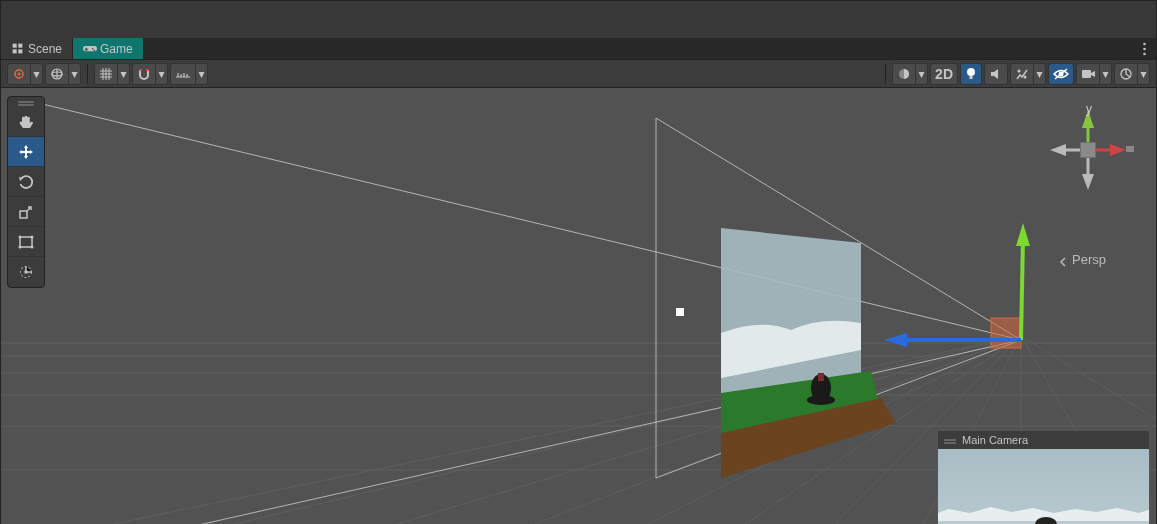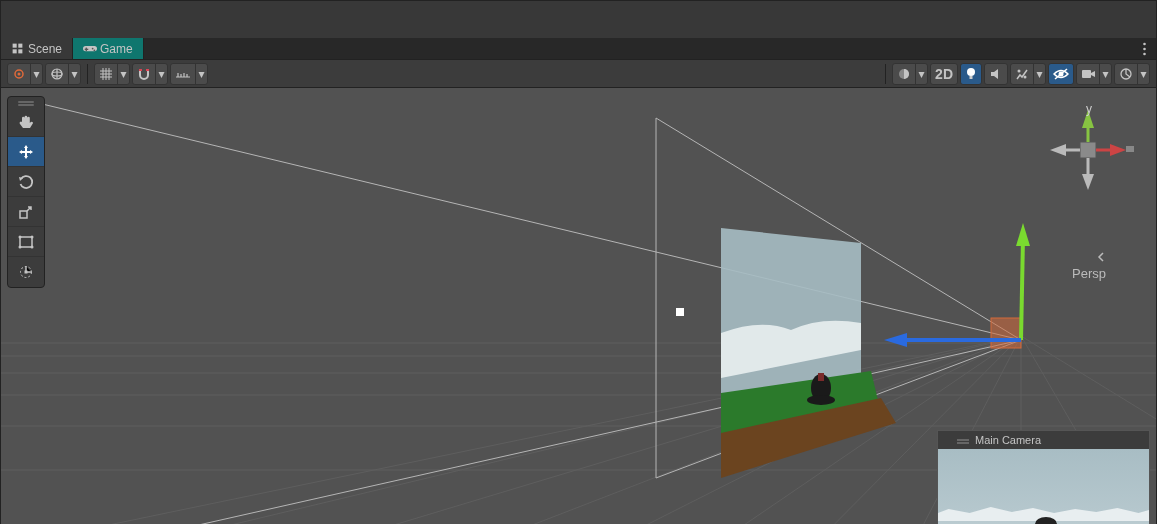--- a/index.html
+++ b/index.html
@@ -25,26 +25,26 @@
   
   .viewport { position: relative; width: 100%; height: calc(100% - 50px); background: #525252; overflow: hidden; }
   
   .tool-palette { position: absolute; left: 6px; top: 8px; width: 38px; background: #3c3c3c; border: 1px solid #222; border-radius: 4px; display: flex; flex-direction: column; }
   .palette-handle { height: 10px; display:flex; align-items:center; justify-content:center; }
   .palette-handle::before { content: ""; width: 16px; height: 2px; background: #666; border-radius: 1px; box-shadow: 0 3px 0 #666; }
   .palette-btn { height: 30px; display: flex; align-items: center; justify-content: center; border-bottom: 1px solid #333; cursor: pointer; }
   .palette-btn:last-child { border-bottom: none; }
   .palette-btn.active { background: #2a5a8a; }
   
-  .persp-label { position: absolute; right: 50px; top: 164px; color: #bbb; font-size: 13px; display:flex; align-items:flex-end; gap:4px;flex-direction:column;}
+  .persp-label { position: absolute; right: 50px; top: 164px; color: #bbb; font-size: 13px; display:flex; align-items:flex-end; gap:4px;}
   .axis-gizmo-area { position: absolute; right: 18px; top: 8px; width: 100px; height: 100px; }
   .small-lock { position:absolute; right:22px; top:58px; width:8px; height:6px; background:#888; }
   
   .camera-preview { position: absolute; right: 6px; bottom: 6px; width: 213px; background: #333; border: 1px solid #555; }
-  .camera-preview-header { height: 18px; background: #3c3c3c; display: flex; align-items: center; padding: 0 19px; gap: 6px; font-size: 11px; }
+  .camera-preview-header { height: 18px; background: #3c3c3c; display: flex; align-items: center; padding: 0 6px; gap: 6px; font-size: 11px; }
   .grip { display:inline-block; width:12px; height:2px; background:#666; box-shadow: 0 3px 0 #666; }
   .camera-preview-body { height: 104px; position: relative; overflow:hidden; }
   .preview-sky { position:absolute; inset:0; background: linear-gradient(#a8bdc4,#b5c7cd 60%,#c7d4d8); }
   .preview-cloud { position:absolute; left:0; right:0; top:50%; height:20px; background: #e8eef0; clip-path: polygon(0 60%,5% 40%,15% 60%,25% 30%,35% 55%,45% 35%,55% 60%,65% 40%,75% 55%,85% 35%,95% 60%,100% 45%,100% 100%,0 100%); }
   .preview-grass { position:absolute; bottom:0; left:0; right:0; height:24px; background:#2b7a2b; border-top:3px solid #1d5a1d; }
   .preview-dirt { position:absolute; bottom:0; left:0; right:0; height:10px; background:#5b3b1e; }
   .preview-char { position:absolute; bottom:14px; left:46%; width:22px; height:22px; }
   .char-hat { width:100%; height:14px; background:#222; border-radius: 50% 50% 10% 10%; position:relative; }
   .char-brim { position:absolute; bottom:-2px; left:-4px; right:-4px; height:6px; background:#222; border-radius:50%; }
   

